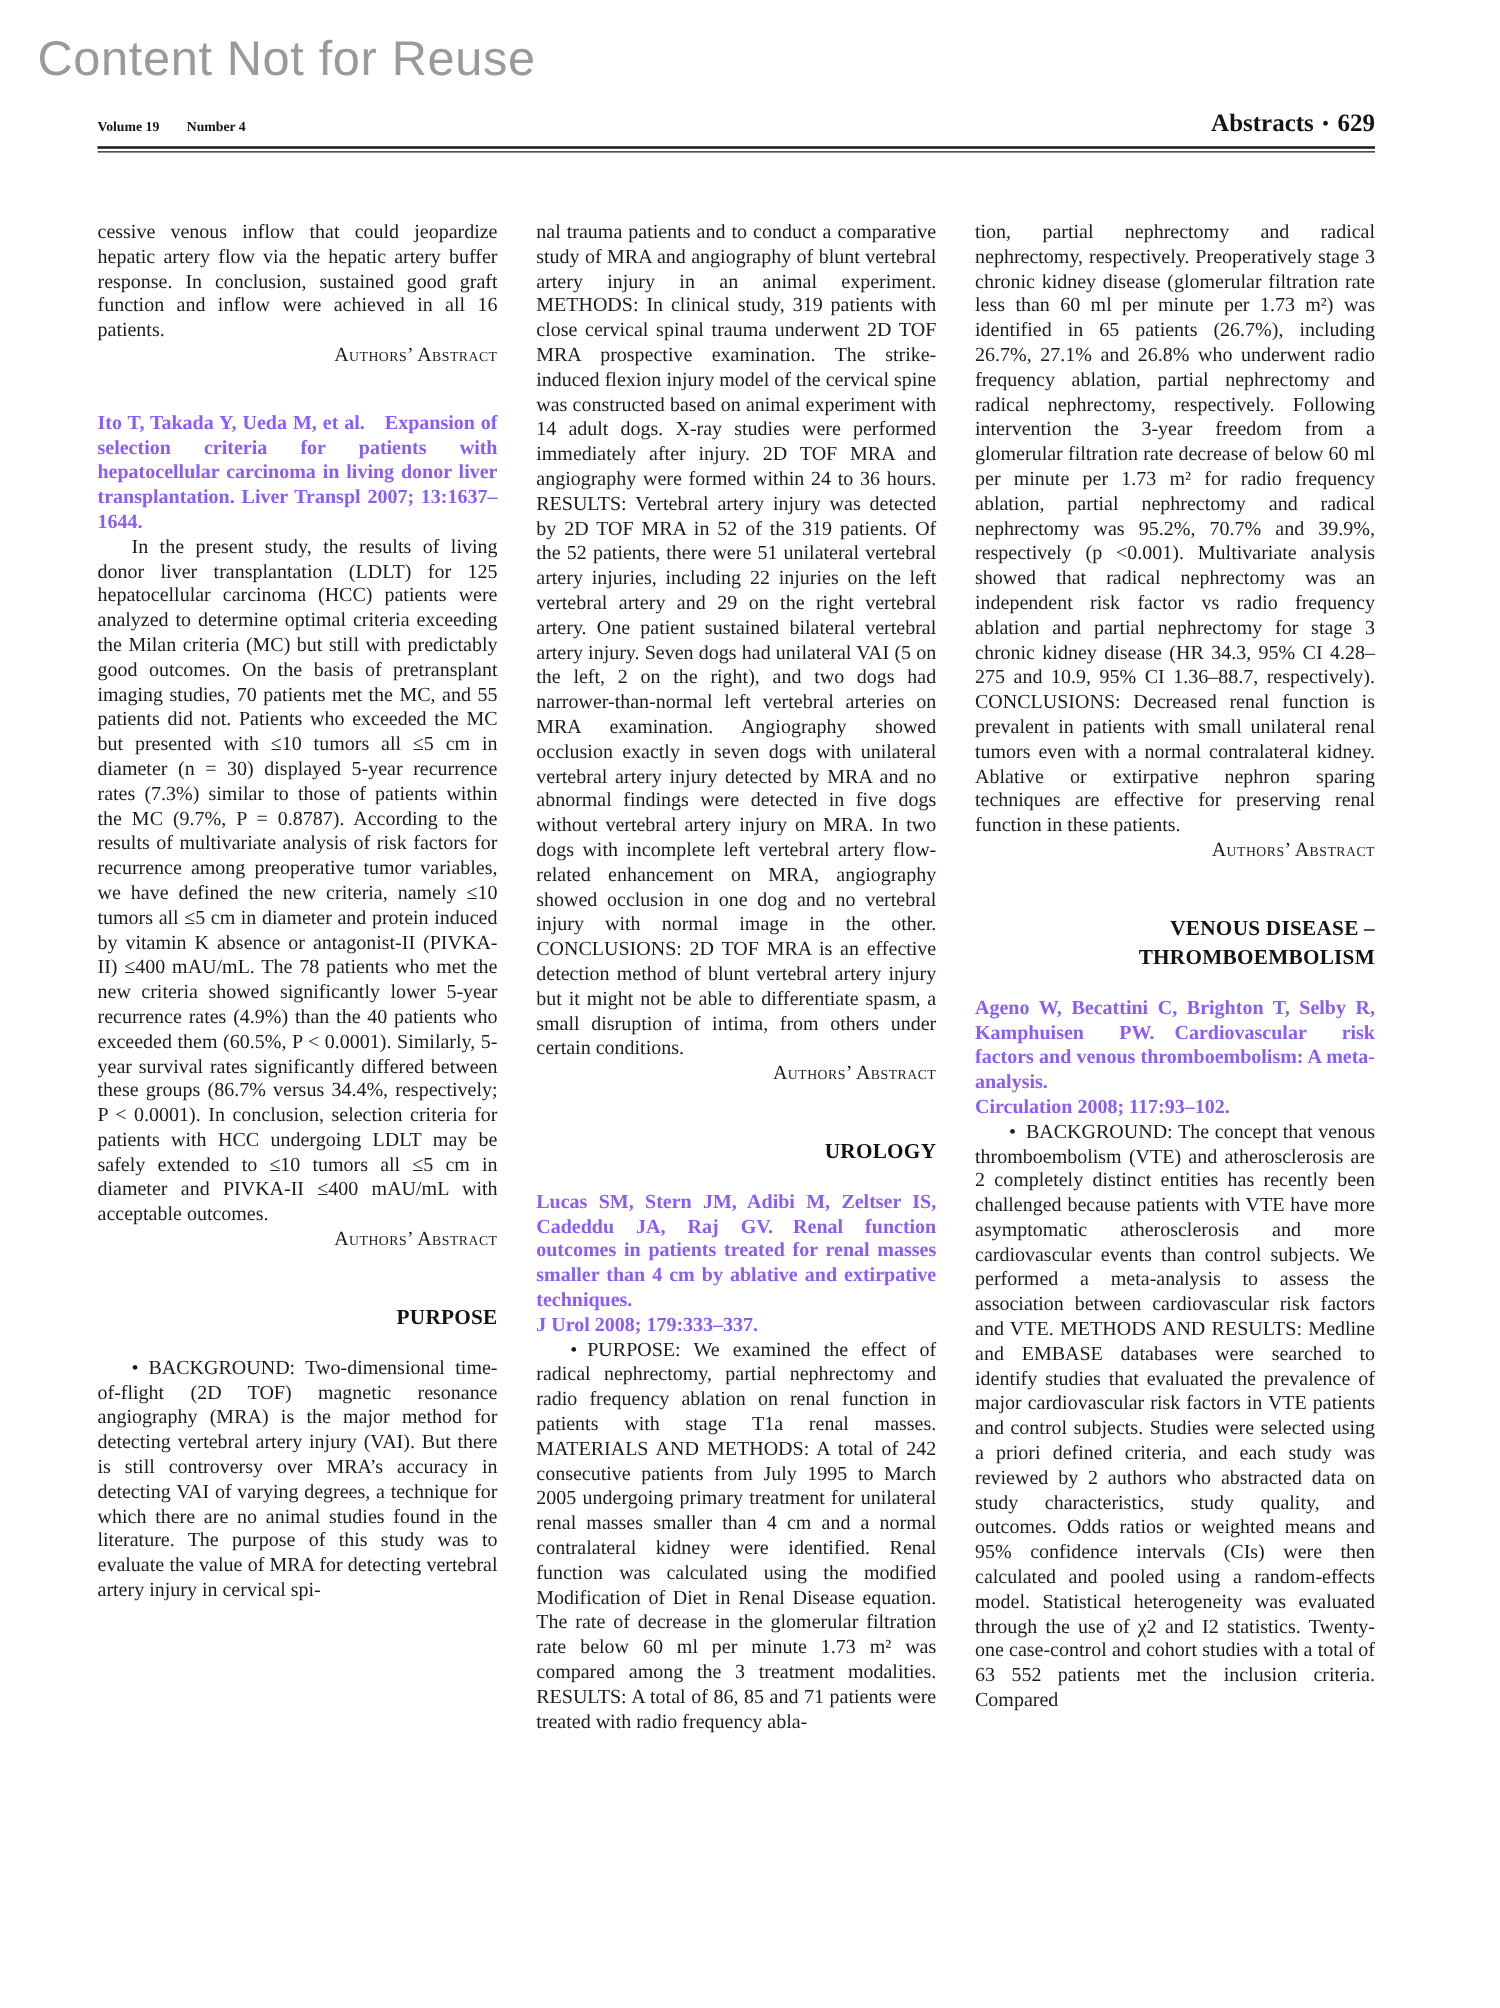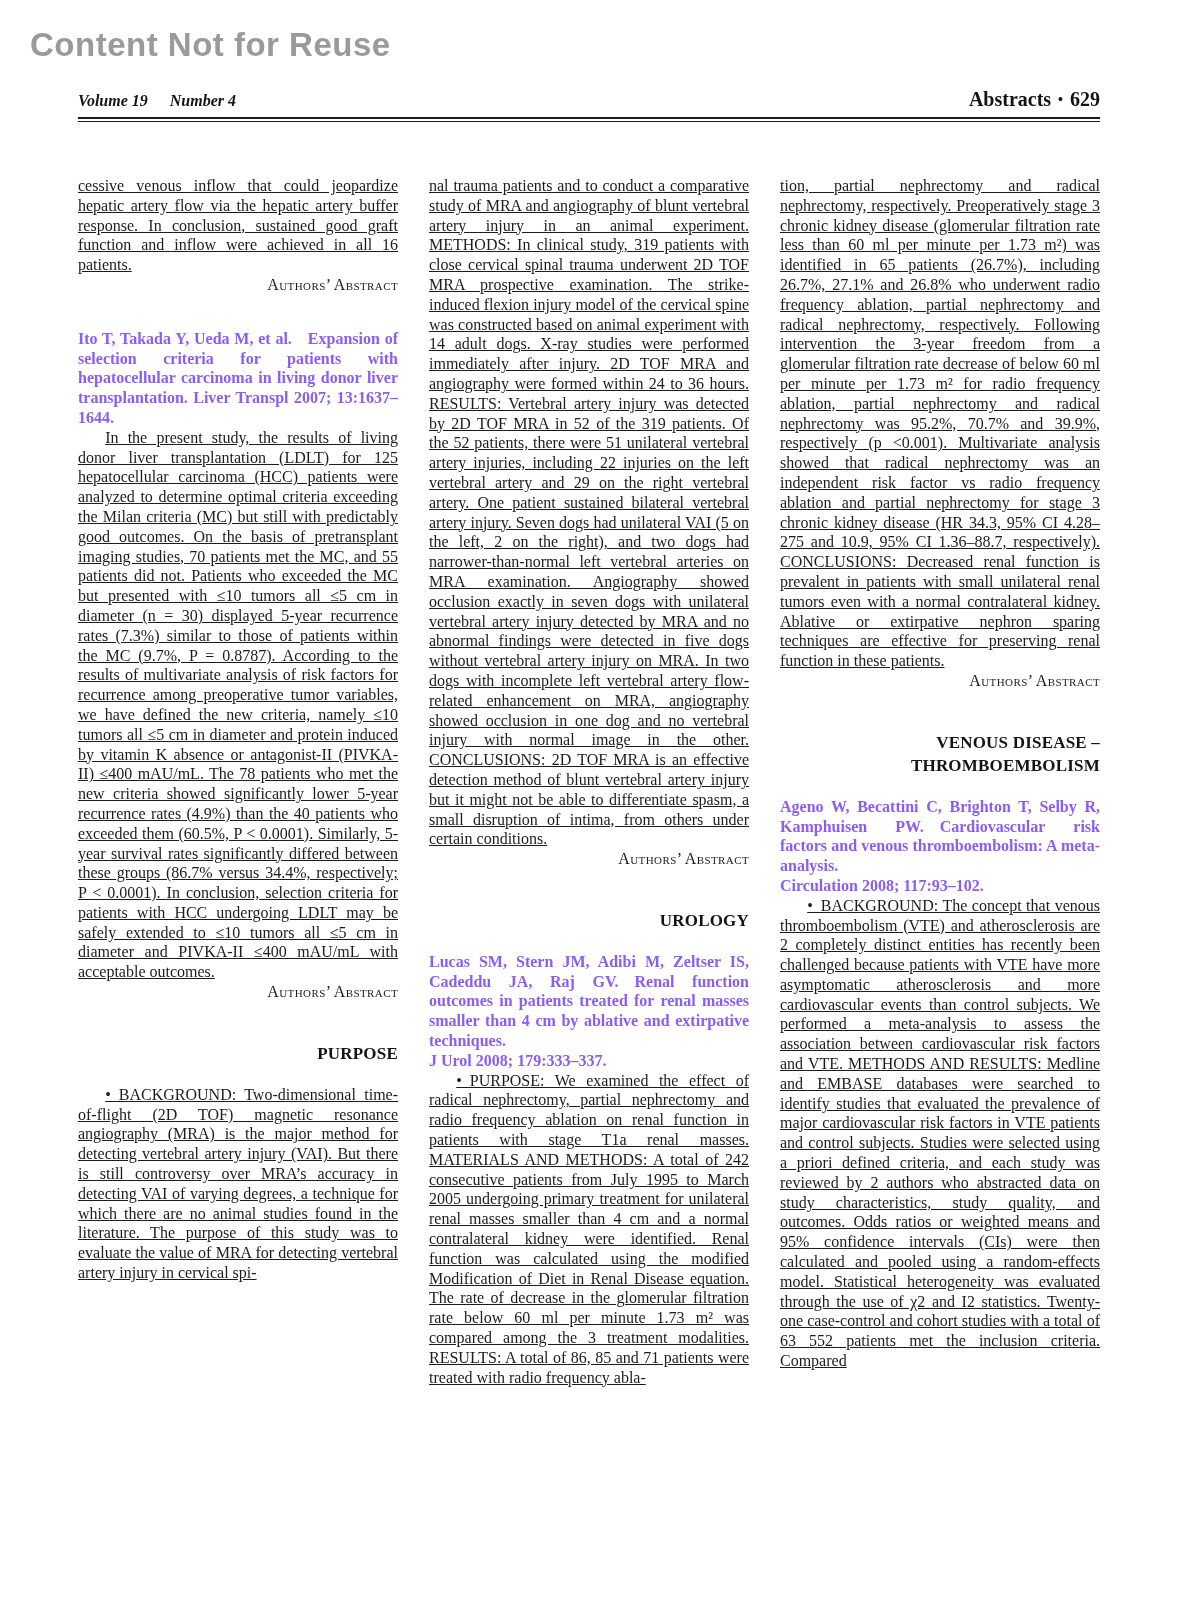--- a/index.html
+++ b/index.html
@@ -13,38 +13,38 @@
     height: 1606px;
     background: #ffffff;
     overflow: hidden;
     color: #1e1e1e;
   }
   .watermark {
     position: absolute;
     left: 30px;
     top: 26px;
     font-family: "Liberation Sans", sans-serif;
-    font-size: 33px;
-    font-weight: 700;
+    font-size: 39px;
+    font-weight: 400;
     letter-spacing: 0.5px;
     color: #9a9a9a;
   }
   .header {
     position: absolute;
     left: 78px;
     top: 88px;
     width: 1022px;
     display: flex;
     justify-content: space-between;
     align-items: baseline;
     font-family: "Liberation Serif", serif;
     font-weight: bold;
     color: #141414;
   }
-  .header-left { font-size: 16px; font-style: italic; }
+  .header-left { font-size: 11px; }
   .header-left .issue { margin-left: 22px; }
   .header-right { font-size: 20px; margin-left: 32px; }
   .header-right .dot {
     font-size: 14px;
     padding: 0 7px;
     vertical-align: 2px;
   }
   .rule {
     position: absolute;
     left: 78px;
@@ -67,21 +67,20 @@
   .para, .citation, .attribution, .heading {
     font-family: "Liberation Serif", serif;
     font-size: 16px;
     line-height: 19.8px;
     margin: 0;
     color: #1c1c1c;
     text-align: right;
   }
   .para {
     text-align: justify;
-    text-decoration: underline;
   }
   .para.indent, .para.bullet {
     text-indent: 1.7em;
   }
   .citation {
     font-weight: bold;
     text-align: justify;
     white-space: pre-line;
     color: #8b5cf6;
   }

